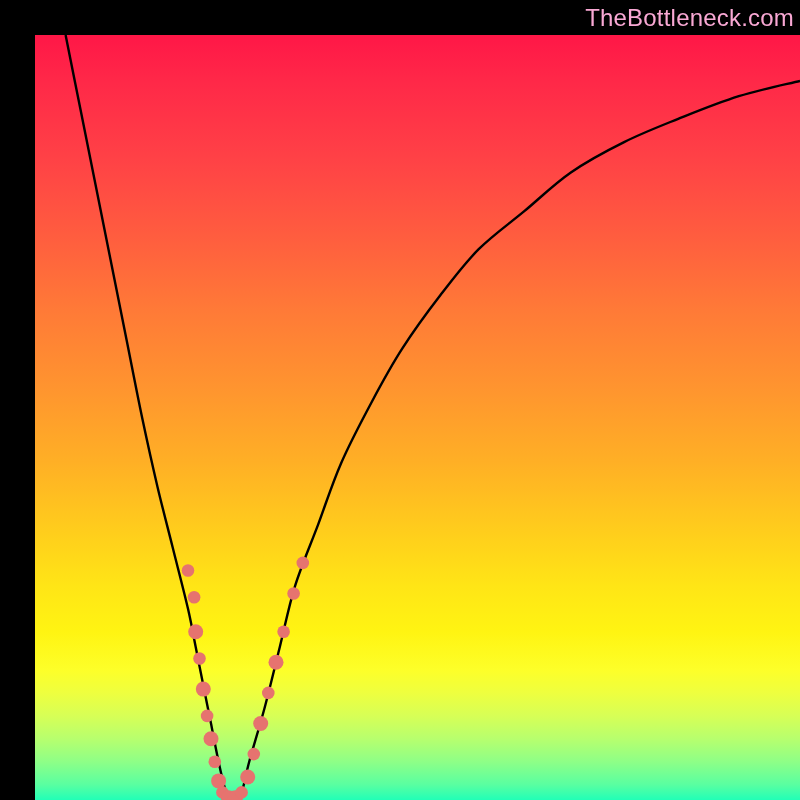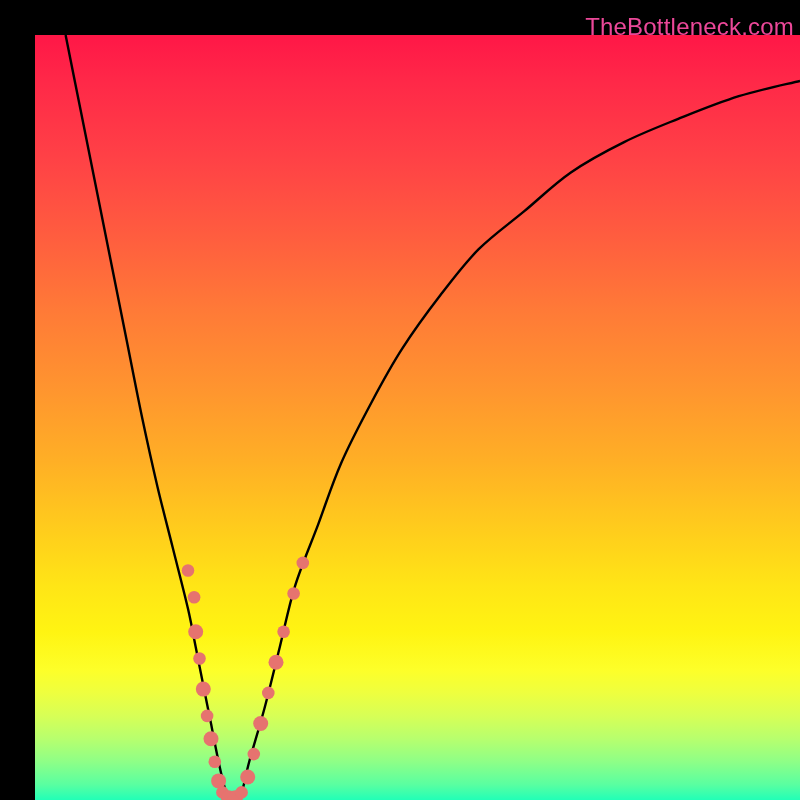--- a/index.html
+++ b/index.html
@@ -40,23 +40,23 @@
       #eeff3f 86%,
       #d7ff56 89%,
       #b7ff6e 92%,
       #8eff87 95%,
       #59ffa1 98%,
       #21ffb7 100%
     );
   }
   .watermark {
     position: absolute;
-    top: 13px;
+    top: 4px;
     right: 6px;
-    color: #ec4899;
+    color: #f9a8d4;
     font-size: 24px;
     font-weight: 500;
     letter-spacing: 0.2px;
     user-select: none;
   }
   svg.curve {
     position: absolute;
     left: 0;
     top: 0;
     width: 765px;

